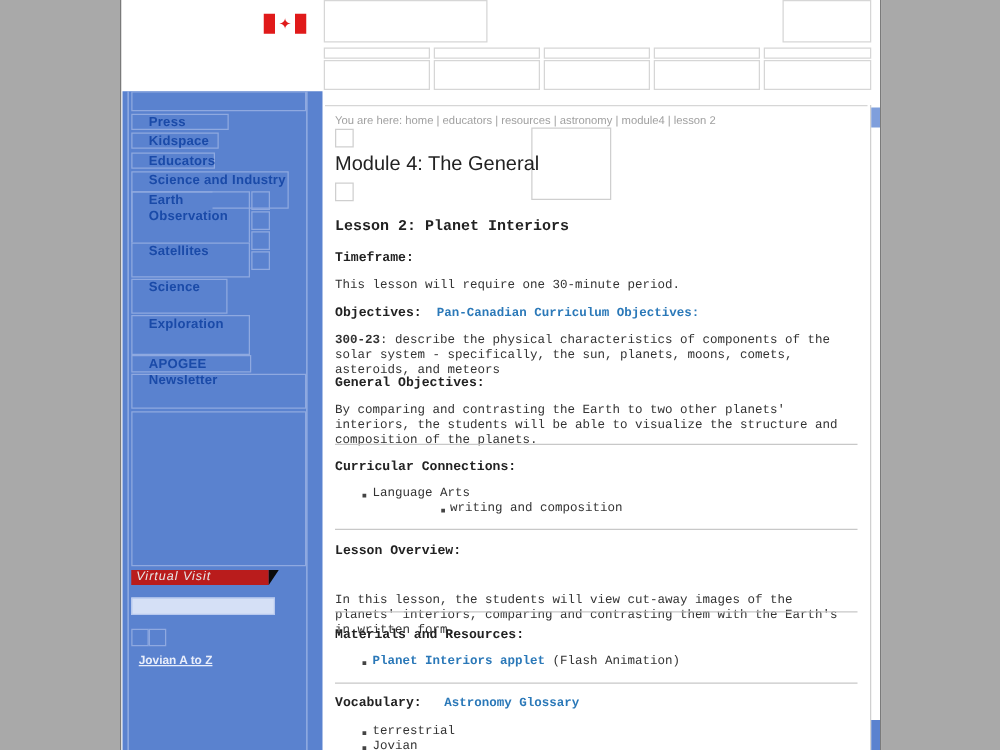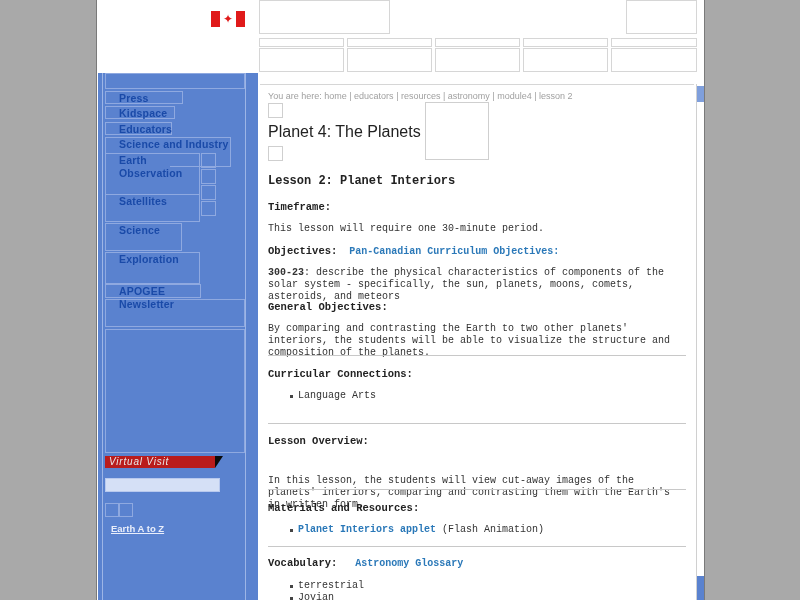--- a/index.html
+++ b/index.html
@@ -87,35 +87,35 @@
     <div class="side-item" style="top:211px;width:96px;height:14px;">APOGEE Newsletter</div>
     <div class="side-box" style="left:7px;top:226px;width:140px;height:28px;"></div>
     <div class="side-box" style="left:7px;top:256px;width:140px;height:124px;"></div>
   </div>
 
   <div class="vv">Virtual Visit</div>
   <div class="vv-tail"></div>
   <div class="vv-search"></div>
   <div class="side-box" style="left:8px;top:503px;width:14px;height:14px;"></div>
   <div class="side-box" style="left:22px;top:503px;width:14px;height:14px;"></div>
-  <div class="idx">Earth A to Z</div>
+  <div class="idx">Jovian A to Z</div>
 
   <div class="content">
     <div class="crumb">
       <span>You are here:</span>
       <span>home</span> |
       <span>educators</span> |
       <span>resources</span> |
       <span>astronomy</span> |
       <span>module4</span> |
       <span>lesson 2</span>
     </div>
     <div class="ph" style="left:8px;top:18px;width:15px;height:15px;"></div>
     <div class="ph" style="left:165px;top:17px;width:64px;height:58px;"></div>
-    <div class="title">Planet 4: The Planets</div>
+    <div class="title">Module 4: The General</div>
     <div class="ph" style="left:8px;top:61px;width:15px;height:15px;"></div>
 
     <div class="c-abs h" style="top:89px;font-size:12px;">Lesson 2: Planet Interiors</div>
 
     <div class="c-abs h" style="top:116px;">Timeframe:</div>
     <div class="c-abs p" style="top:138px;">This lesson will require one 30-minute period.</div>
 
     <div class="c-abs" style="top:160px;">
       <span class="h">Objectives:</span>&nbsp;
       <span class="link">Pan-Canadian Curriculum Objectives:</span>
@@ -124,20 +124,23 @@
       <b>300-23</b><span>: describe the physical characteristics of components of the solar system - specifically, the sun, planets, moons, comets, asteroids, and meteors</span>
     </div>
 
     <div class="c-abs h" style="top:216px;">General Objectives:</div>
     <div class="c-abs p" style="top:238px;">By comparing and contrasting the Earth to two other planets' interiors, the students will be able to visualize the structure and composition of the planets.</div>
     <div class="hr" style="top:270px;"></div>
 
     <div class="c-abs h" style="top:283px;">Curricular Connections:</div>
     <ul class="b c-abs" style="top:305px;">
       <li><span>Language Arts</span>
+        <ul class="b">
+            <li><span>writing and composition</span></li>
+          </ul>
       </li>
     </ul>
     <div class="hr" style="top:338px;"></div>
 
     <div class="c-abs h" style="top:350px;">Lesson Overview:</div>
     <div class="c-abs p" style="top:390px;">In this lesson, the students will view cut-away images of the planets' interiors, comparing and contrasting them with the Earth's in written form.</div>
     <div class="hr" style="top:404px;"></div>
 
     <div class="c-abs h" style="top:417px;">Materials and Resources:</div>
     <ul class="b c-abs" style="top:439px;">

